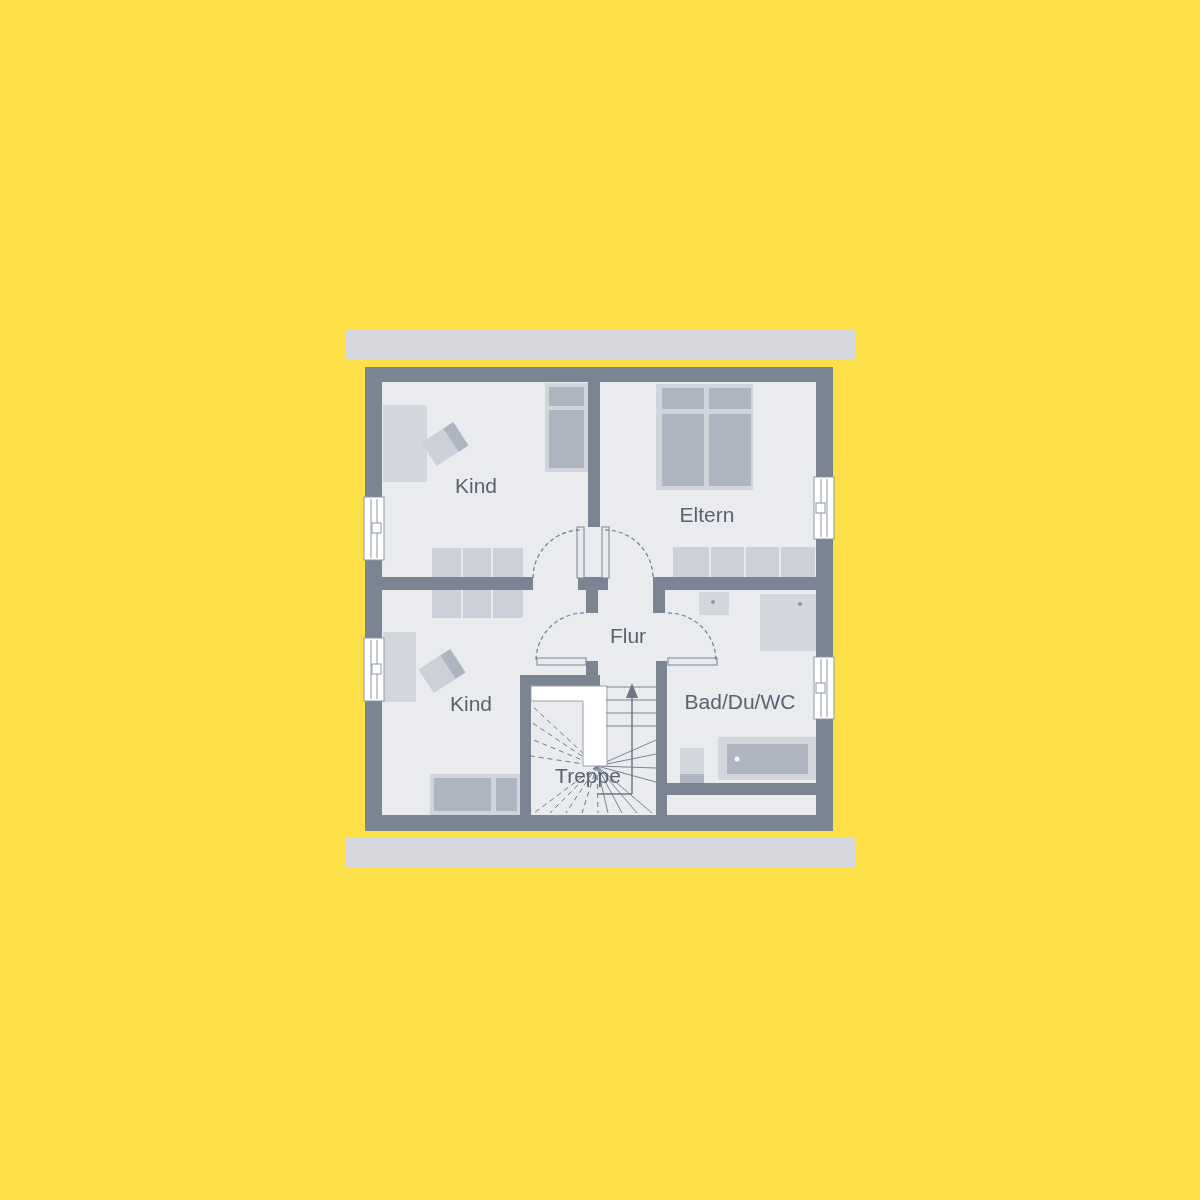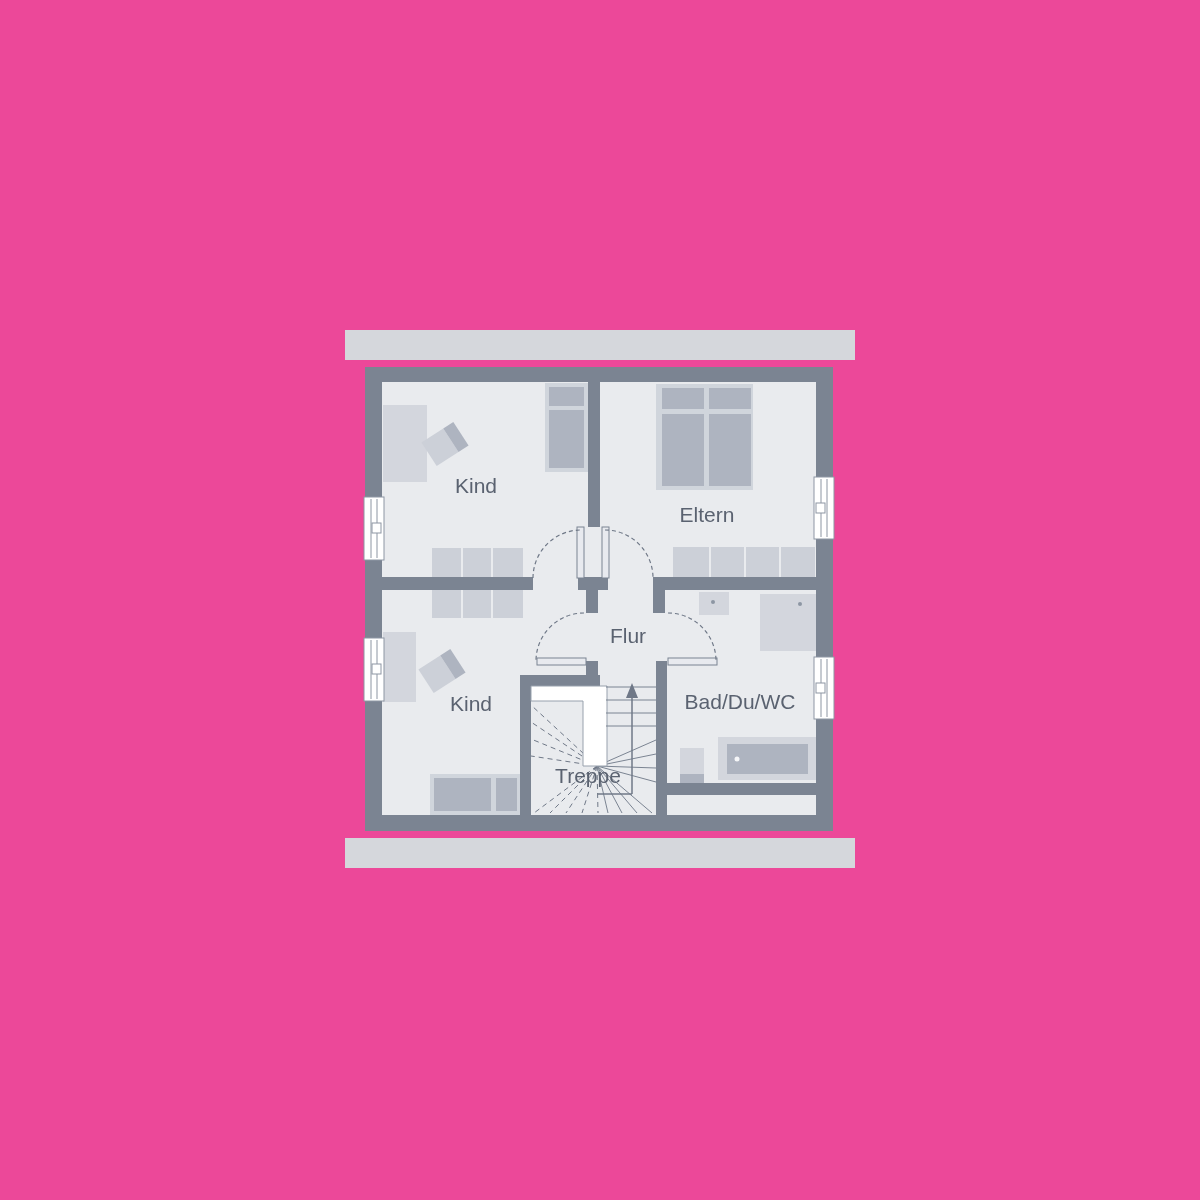--- a/index.html
+++ b/index.html
@@ -1,16 +1,16 @@
 <!DOCTYPE html>
 <html><head>
 <meta charset="utf-8">
 <style>
   html,body{margin:0;padding:0;background:#ffffff;}
-  .canvas{position:relative;width:1200px;height:1200px;background:#ec4899;overflow:hidden;}
+  .canvas{position:relative;width:1200px;height:1200px;background:#fde047;overflow:hidden;}
   svg{display:block;}
   .band{fill:#d5d7dc;}
   .floor{fill:#e9ebee;}
   .wall{fill:#7b8492;}
   .furn{fill:#d3d6dd;}
   .furnframe{fill:#d0d5dc;}
   .furndark{fill:#aeb4c0;}
   .closet{fill:#ccd0d8;}
   .closetdiv{stroke:#e9ebee;stroke-width:2;}
   .winframe{fill:#ffffff;stroke:#8d96a3;stroke-width:1;}

